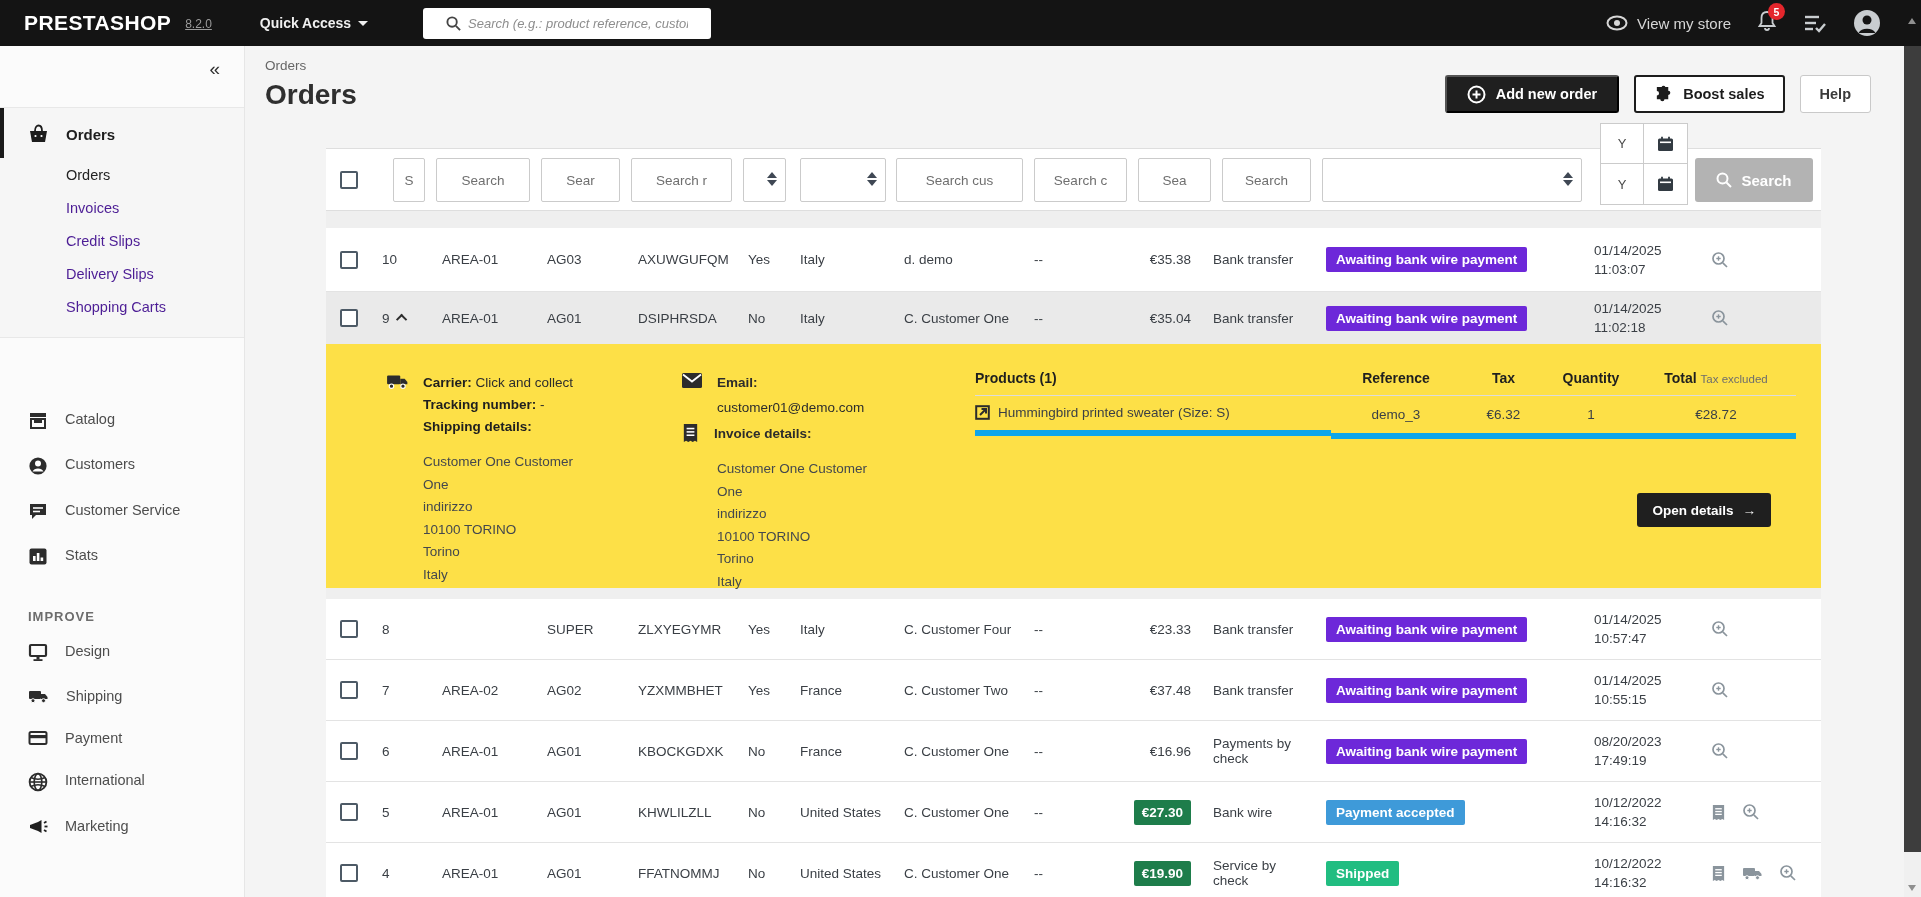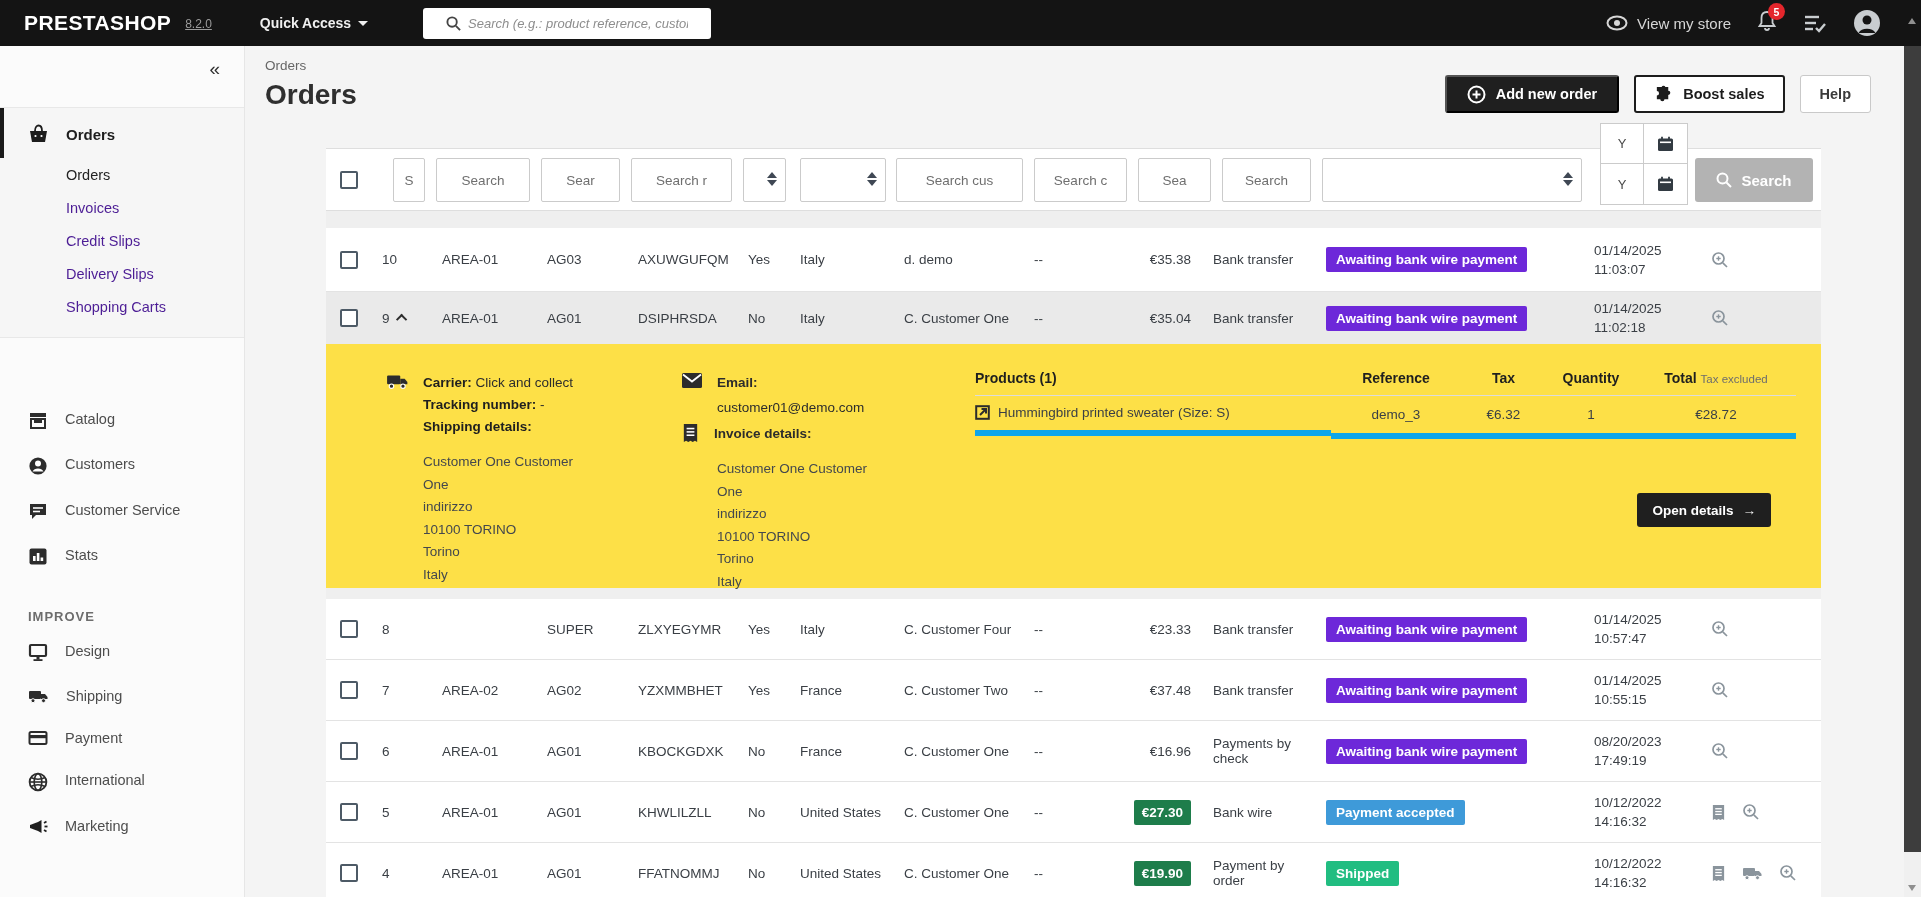--- a/index.html
+++ b/index.html
@@ -677,21 +677,21 @@
         </div>
       <div class="td td-id">4</div>
       <div class="td">AREA-01</div>
       <div class="td">AG01</div>
       <div class="td">FFATNOMMJ</div>
       <div class="td">No</div>
       <div class="td">United States</div>
       <div class="td">C. Customer One</div>
       <div class="td">--</div>
       <div class="td td-total"><span class="total-badge">€19.90</span></div>
-      <div class="td td-pay">Payment by order</div>
+      <div class="td td-pay">Service by check</div>
       <div class="td td-status"><span class="badge st-shipped">Shipped</span></div>
       <div class="td td-date">
           <div>10/12/2022</div>
           <div>14:16:32</div>
         </div>
       <div class="td td-actions">
         <span class="act-ico">
             <svg width="15" height="17" viewBox="0 0 16 18">
               <path d="M2 1 L14 1 L14 17 L12 16 L10 17 L8 16 L6 17 L4 16 L2 17 Z" fill="#8a949c"></path>
               <line x1="4.5" y1="5" x2="11.5" y2="5" stroke="#fff" stroke-width="1.4"></line>

